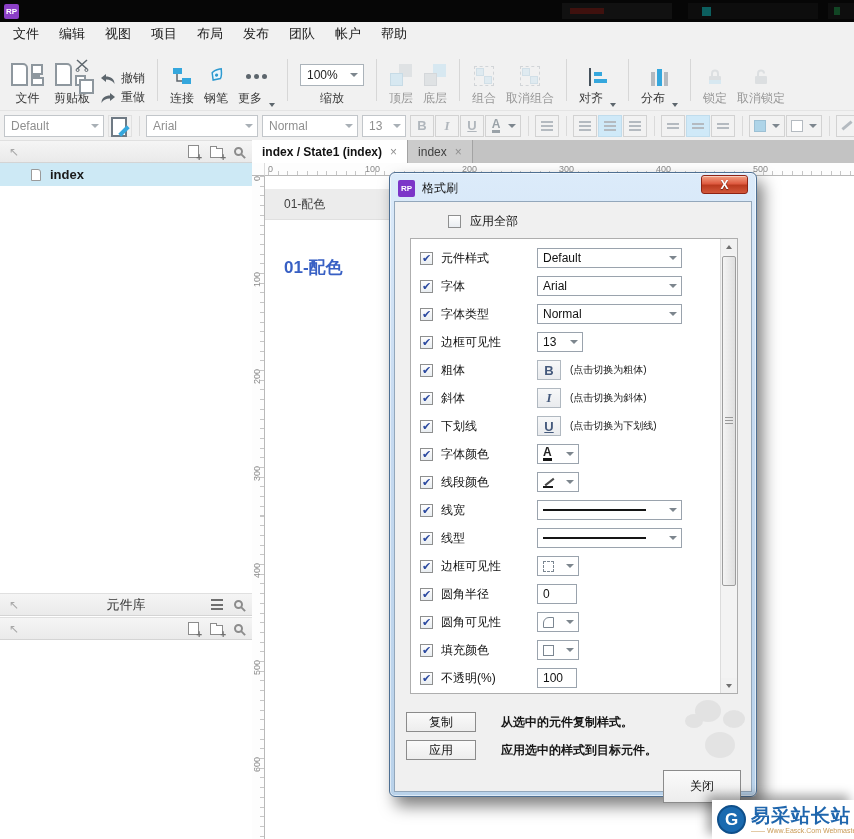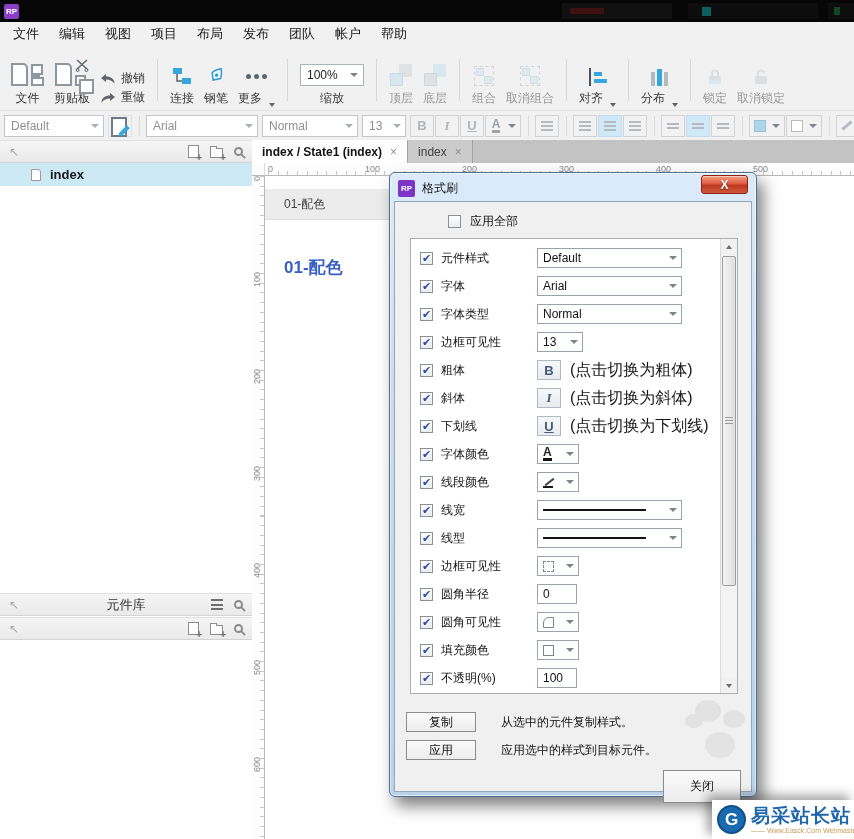--- a/index.html
+++ b/index.html
@@ -131,42 +131,42 @@
   .cb{width:13px;height:13px;border:1px solid #8e8f8f;background:linear-gradient(#fefefe,#e9edf1);display:inline-flex;align-items:center;justify-content:center;font-size:11px;line-height:1;color:#2b49a0;flex:0 0 auto;}
   #applyall{position:absolute;left:17px;top:11px;display:flex;align-items:center;gap:9px;font-size:12px;color:#111;margin-left:36px;}
   #listbox{position:absolute;left:15px;top:36px;width:328px;height:456px;background:#fff;border:1px solid #aeaeae;padding-top:5px;overflow:hidden;}
   .drow{display:flex;align-items:center;height:28px;padding-left:9px;}
   .dlb{width:96px;margin-left:8px;font-size:12px;color:#111;flex:0 0 auto;}
   .dct{display:flex;align-items:center;}
   .dsel{position:relative;display:inline-flex;align-items:center;height:20px;background:#fff;border:1px solid #9aa3ad;padding:0 16px 0 5px;font-size:12px;color:#111;}
   .dsel.wd{width:145px;} .dsel.sm{width:46px;} .dsel.icdd{width:42px;}
   .dinp{display:inline-flex;align-items:center;width:40px;height:20px;border:1px solid #9aa3ad;background:#fff;padding-left:5px;font-size:12px;color:#111;}
   .tglb{display:inline-flex;align-items:center;justify-content:center;width:24px;height:20px;border:1px solid #b0b8c0;background:linear-gradient(#f7f8f9,#e9ebee);font-size:13px;font-weight:bold;color:#44597c;}
-  .dhint{margin-left:9px;font-size:16px;color:#151515;white-space:nowrap;}
+  .dhint{margin-left:9px;font-size:10px;color:#151515;white-space:nowrap;}
   .ric-font-color{font-size:12px;font-weight:bold;color:#222;border-bottom:3px solid #151515;line-height:11px;}
   .ric-line-color{width:13px;height:12px;position:relative;display:inline-block;}
   .ric-line-color::before{content:'';position:absolute;left:1px;top:5px;width:11px;height:2px;background:#4a4a4a;transform:rotate(-38deg);}
   .ric-line-color::after{content:'';position:absolute;left:0;bottom:0;width:10px;height:2px;background:#1a1a1a;}
   .ric-border-visibility{width:11px;height:11px;border:1px dashed #7b8691;display:inline-block;}
   .ric-corner-visibility{width:11px;height:11px;border:1px solid #7b8691;border-top-left-radius:6px;display:inline-block;}
   .ric-fill-color{width:11px;height:11px;border:1px solid #7b8691;background:#fff;display:inline-block;}
   .linesample{width:103px;border-top:2px solid #151515;}
   
   #sbar{position:absolute;top:0;right:0;bottom:0;width:17px;background:#f3f3f3;border-left:1px solid #dcdcdc;}
   .sbtn{position:absolute;left:0;right:0;height:15px;background:#f1f1f1;display:flex;align-items:center;justify-content:center;}
   .sbtn.up{top:0;} .sbtn.dn{bottom:0;}
   .tri-u{width:0;height:0;border-left:3px solid transparent;border-right:3px solid transparent;border-bottom:4px solid #6f6f6f;}
   .tri-dn{width:0;height:0;border-left:3px solid transparent;border-right:3px solid transparent;border-top:4px solid #6f6f6f;}
   #sthumb{position:absolute;left:1px;right:1px;top:17px;height:330px;border:1px solid #9d9d9d;border-radius:2px;background:linear-gradient(90deg,#f4f4f4,#dfdfdf);}
   #sthumb::after{content:'';position:absolute;left:50%;top:50%;width:8px;height:8px;margin:-4px 0 0 -4px;background:repeating-linear-gradient(#9a9a9a 0 1px,transparent 1px 3px);}
   
   #dlg-actions{position:absolute;left:11px;top:510px;}
   .actrow{display:flex;align-items:center;margin-bottom:8px;}
   .dbtn{display:inline-flex;align-items:center;justify-content:center;width:70px;height:20px;border:1px solid #8b8b8b;background:linear-gradient(#fafafa,#ededed);font-size:12px;color:#111;}
-  .acthint{margin-left:25px;font-size:12px;color:#151515;white-space:nowrap;}
+  .acthint{margin-left:25px;font-size:12px;color:#151515;white-space:nowrap;font-weight:bold;}
   #dlg-closebtn{position:absolute;left:268px;top:568px;width:78px;height:33px;}
   .wm{position:absolute;left:195px;top:540px;font-size:34px;font-weight:bold;font-style:italic;color:rgba(120,120,120,.16);pointer-events:none;}
   .paw{position:absolute;left:300px;top:498px;width:26px;height:22px;border-radius:50%;background:rgba(140,140,140,.14);box-shadow:-14px 10px 0 -4px rgba(140,140,140,.14),26px 8px 0 -2px rgba(140,140,140,.14),12px 34px 0 2px rgba(140,140,140,.12);pointer-events:none;}
 
   
   #footerlogo{position:absolute;left:712px;top:800px;width:142px;height:39px;background:#fff;z-index:60;display:flex;align-items:center;padding-left:5px;box-shadow:-5px -5px 10px rgba(0,0,0,.35);}
   #flogo-icon{width:29px;height:29px;border-radius:50%;background:#1a6ab0;color:#fff;font-weight:bold;font-size:17px;display:flex;align-items:center;justify-content:center;flex:0 0 auto;border:2px solid #0f4f8a;}
   #flogo-texts{margin-left:5px;display:flex;flex-direction:column;line-height:1;}
   #flogo-title{color:#1f66ad;font-weight:bold;font-size:19px;letter-spacing:1px;white-space:nowrap;}
   #flogo-sub{font-size:7px;color:#c99a55;margin-top:2px;white-space:nowrap;}

